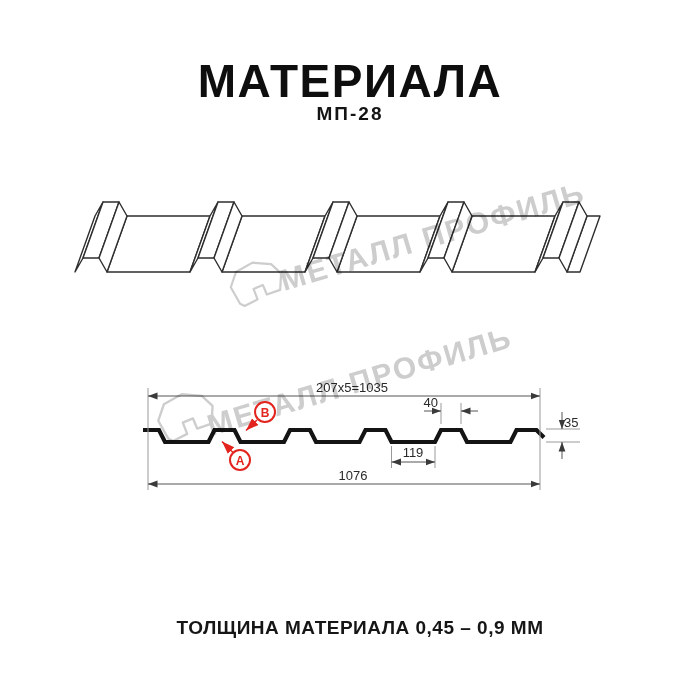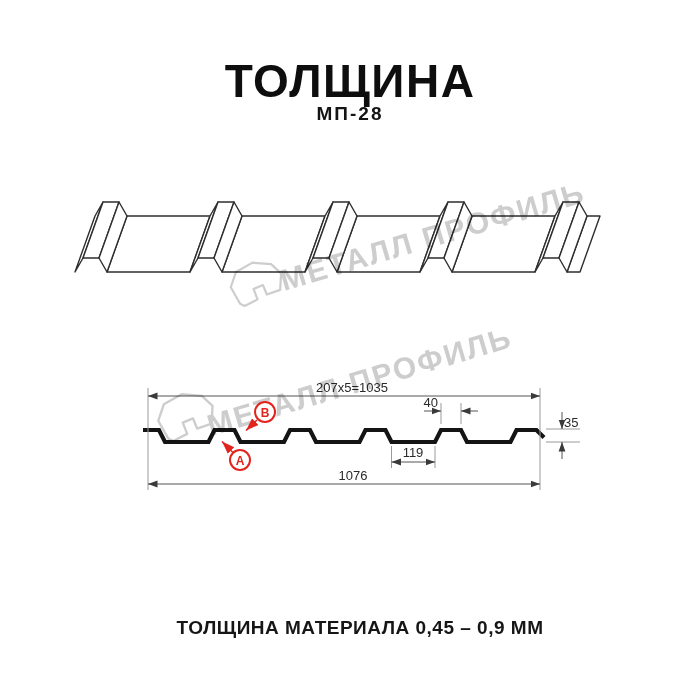--- a/index.html
+++ b/index.html
@@ -23,21 +23,21 @@
   .red-line{stroke:#e3231e;stroke-width:1.5;fill:none;}
   .red-circle{fill:#ffffff;stroke-width:2;}
   .red-letter{font-size:12px;font-weight:bold;text-anchor:middle;
          font-family:"Liberation Sans","DejaVu Sans",sans-serif;}
 </style>
 </head>
 <body>
 
 <div class="page">
 
-  <div class="title">ТОЛЩИНА</div>
+  <div class="title">МАТЕРИАЛА</div>
   <div class="subtitle">МП-28</div>
 
   <svg width="700" height="700" viewBox="0 0 700 700">
     <defs>
       <marker id="arr" viewBox="0 0 10 10" refX="9.5" refY="5" markerWidth="10" markerHeight="10" orient="auto-start-reverse">
         <path d="M0,1.6 L9.5,5 L0,8.4 Z" fill="#3a3a3a"></path>
       </marker>
       <marker id="arrRed" viewBox="0 0 10 10" refX="9.5" refY="5" markerWidth="9" markerHeight="9" orient="auto">
         <path d="M0,1.6 L9.5,5 L0,8.4 Z" fill="#e3231e"></path>
       </marker>

